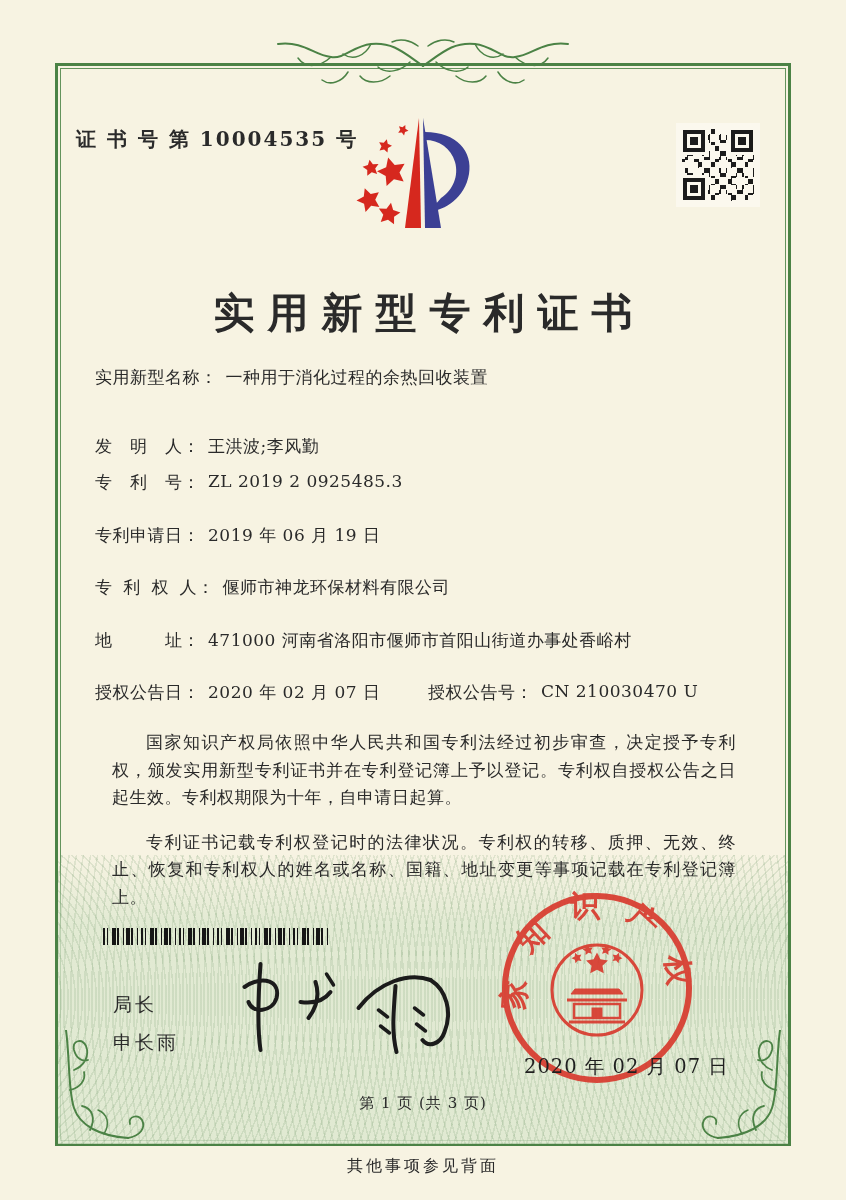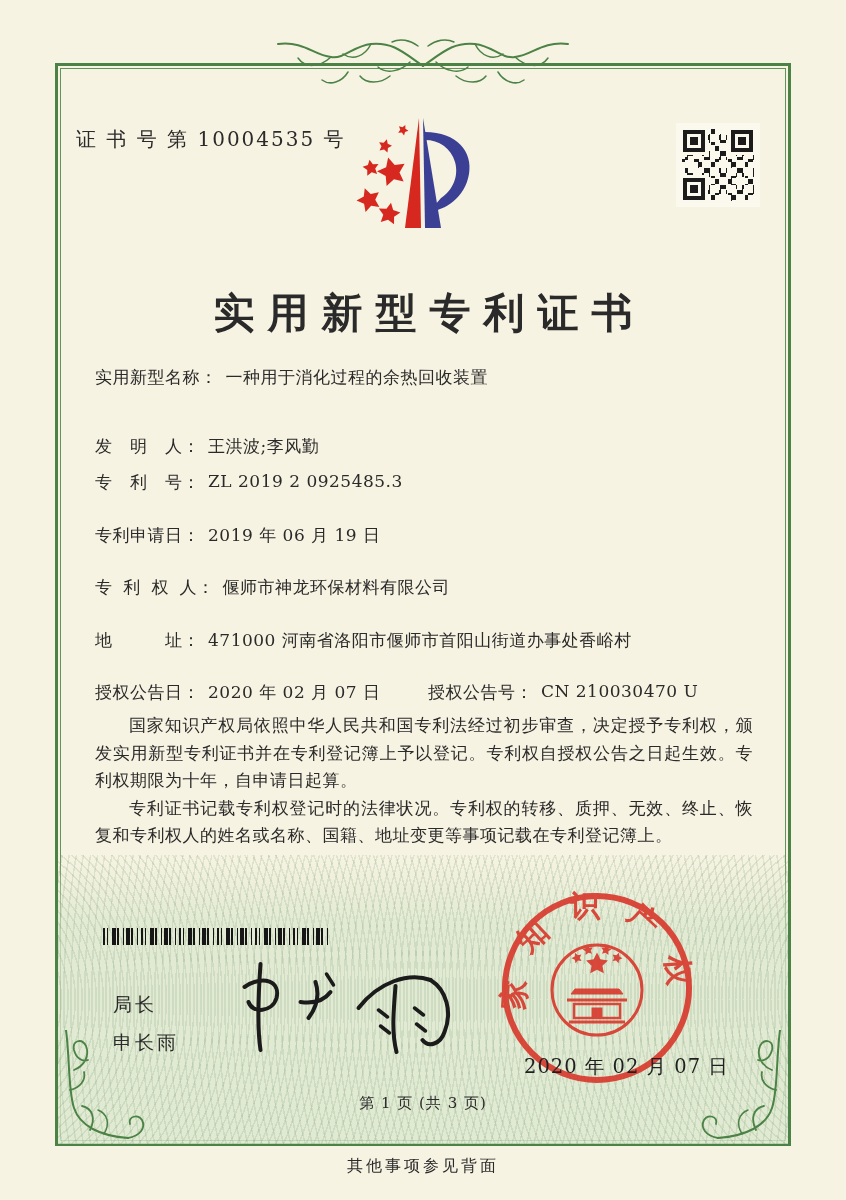--- a/index.html
+++ b/index.html
@@ -31,21 +31,21 @@
   }
   
   .ornament{position:absolute;pointer-events:none;}
   .ornament svg{display:block;}
   .orn-top{left:50%;top:32px;transform:translateX(-50%);}
   .orn-bl{left:60px;top:1030px;}
   .orn-br{left:686px;top:1030px;transform:scaleX(-1);}
   
   .cert-no{
     position:absolute;left:76px;top:126px;
-    font-size:20px;letter-spacing:2px;
+    font-size:20px;letter-spacing:2px;font-weight:bold;
   }
   .logo{position:absolute;left:345px;top:110px;}
   .qr{
     position:absolute;left:676px;top:123px;width:84px;height:84px;
     background:#fbf8ee;padding:5px;box-sizing:border-box;
   }
   .qr-noise{
     position:absolute;left:6px;top:6px;right:6px;bottom:6px;
     background-image:
       repeating-conic-gradient(#fbf8ee 0% 25%, transparent 0% 50%),
@@ -79,21 +79,21 @@
   .row-0{top:366px;} .row-1{top:435px;} .row-2{top:471px;}
   .row-3{top:524px;} .row-4{top:576px;align-items:center;} .row-5{top:629px;}
   .row-grant{top:681px;}
   .grant-no{position:absolute;left:428px;top:681px;display:flex;font-size:17px;letter-spacing:.5px;white-space:nowrap;}
   
   .body-text{
     position:absolute;left:95px;top:712px;width:658px;
     font-size:17px;line-height:27.5px;letter-spacing:.5px;
     text-align:justify;
   }
-  .body-text p{margin:0;text-indent:2em;}
+  .body-text p{margin:17px;text-indent:2em;}
   
   .barcode{
     position:absolute;left:103px;top:928px;width:225px;height:17px;
     background:repeating-linear-gradient(90deg,
       #161616 0 2px, transparent 2px 4px,
       #161616 4px 5px, transparent 5px 9px,
       #161616 9px 13px, transparent 13px 14px,
       #161616 14px 16px, transparent 16px 20px,
       #161616 20px 21px, transparent 21px 23px,
       #161616 23px 27px, transparent 27px 28px,

